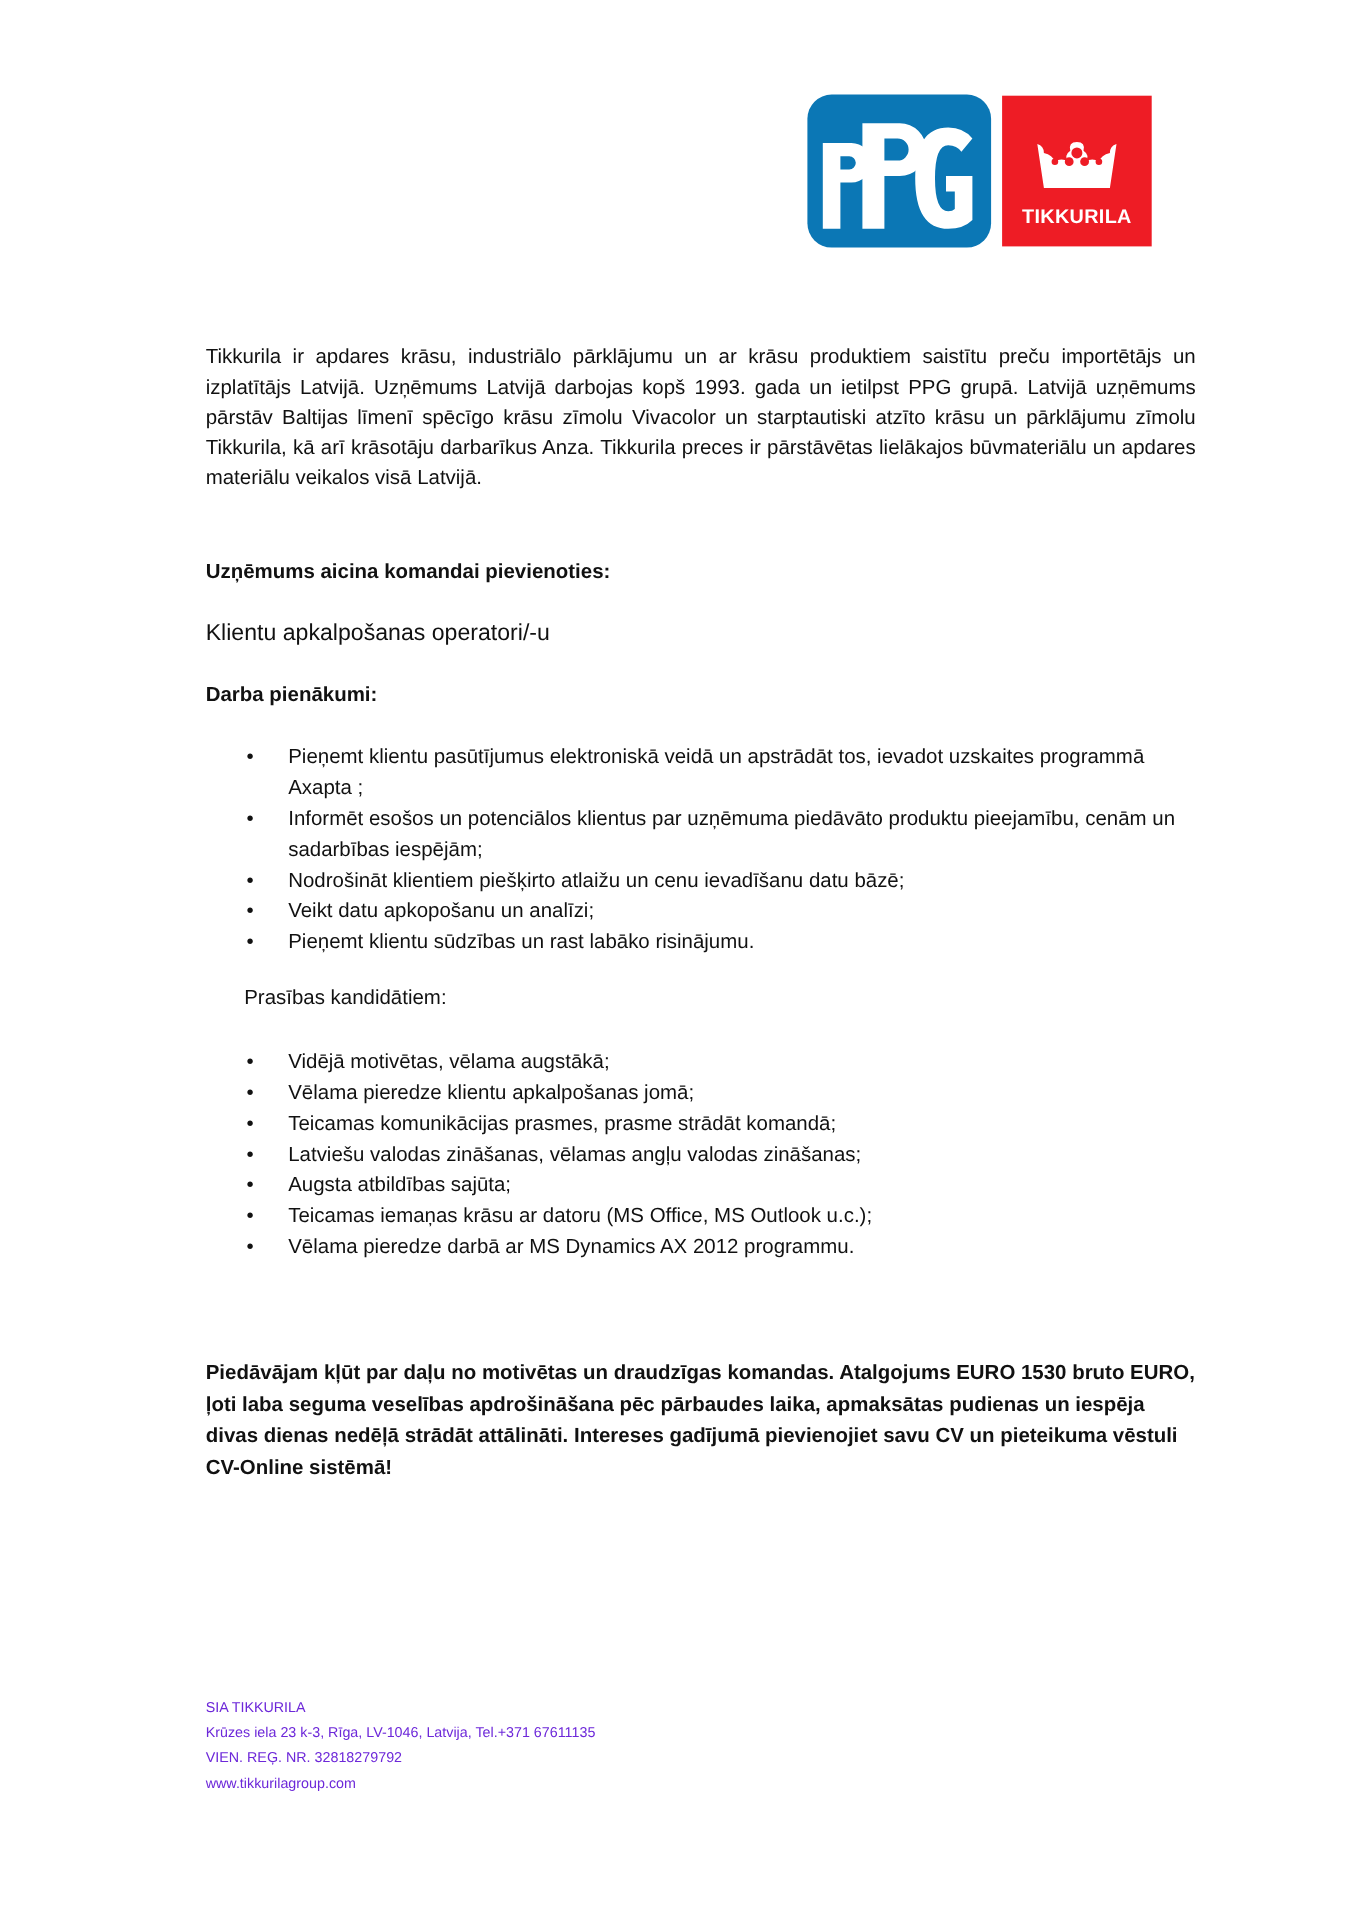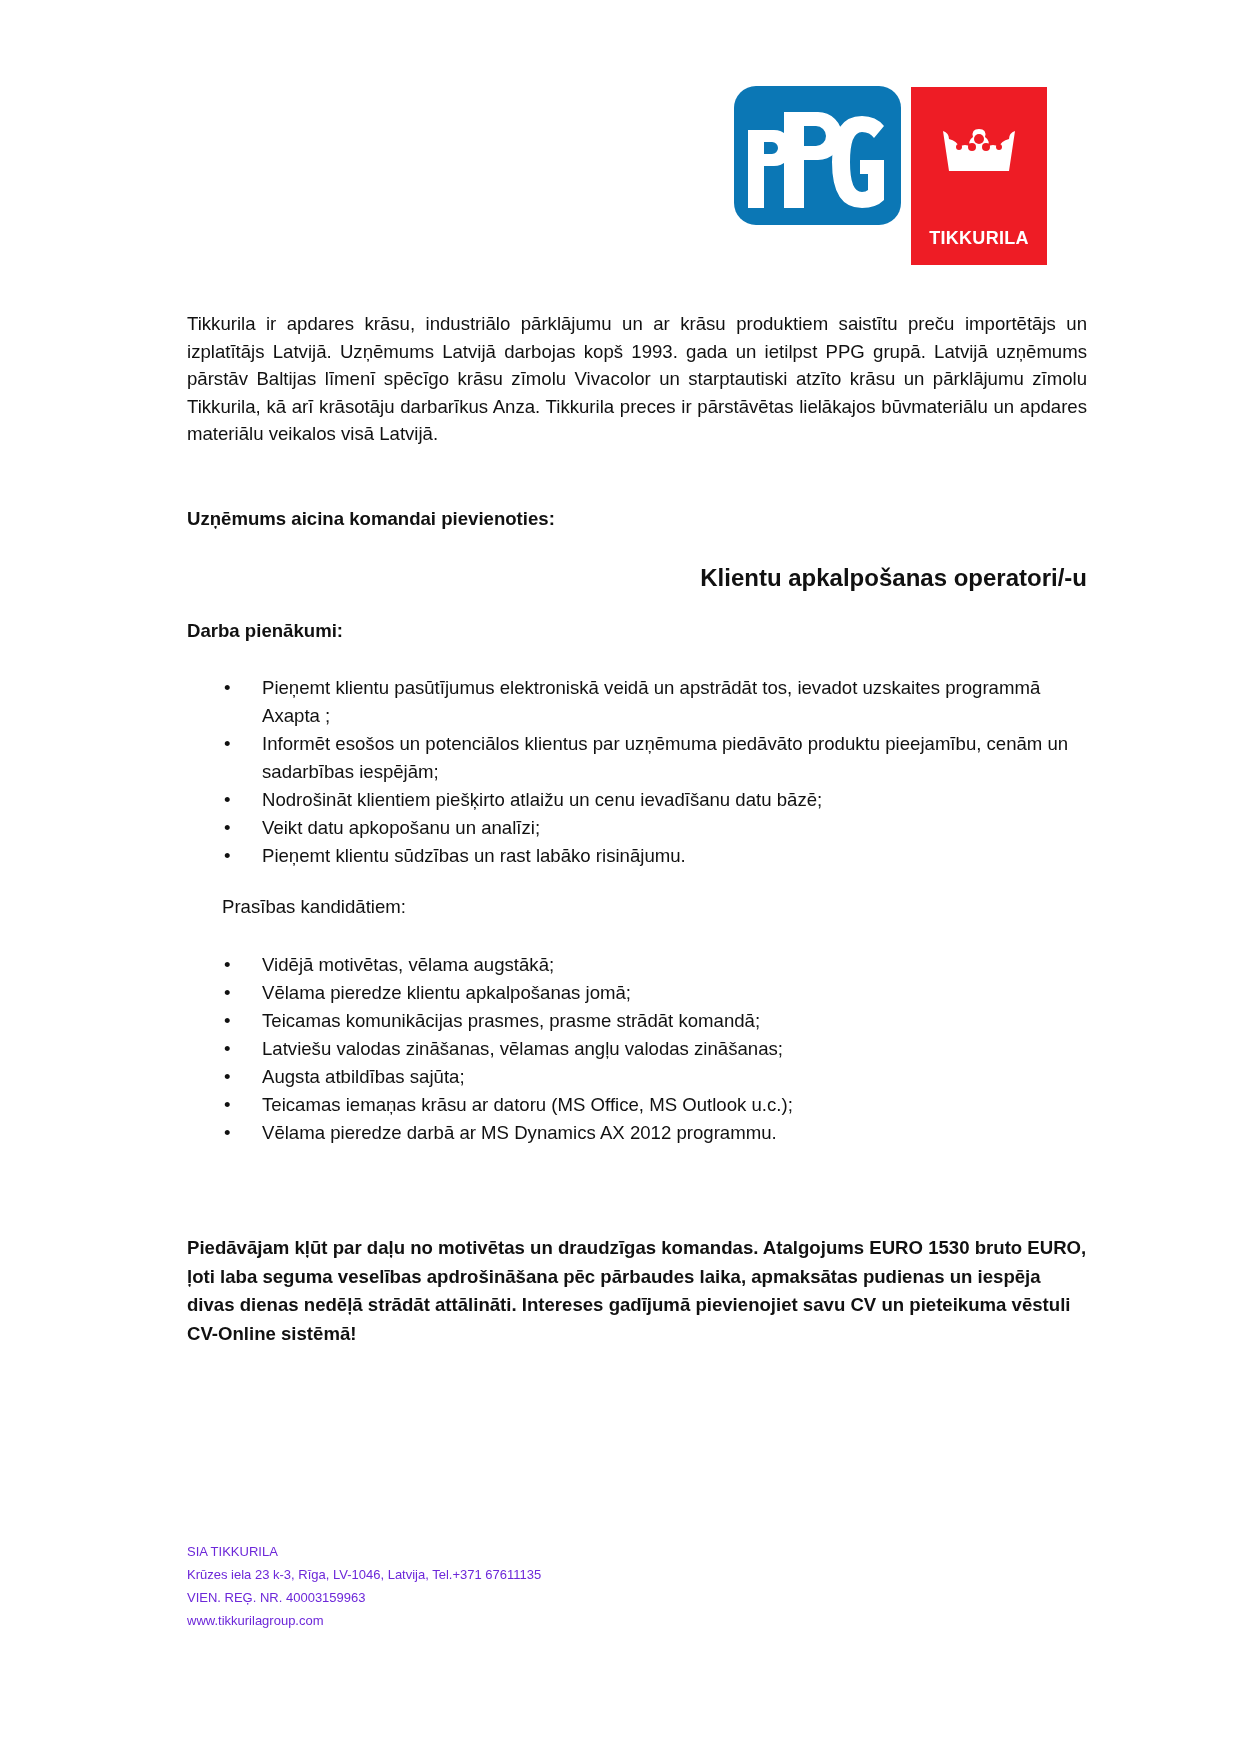--- a/index.html
+++ b/index.html
@@ -2,31 +2,31 @@
 <html><head>
   <meta charset="utf-8">
   <style>
     html, body { margin: 0; padding: 0; background: #ffffff; }
     body { width: 1240px; height: 1753px; position: relative; overflow: hidden;
            font-family: "Liberation Sans", sans-serif; color: #111; }
     .logos { position: absolute; top: 86px; left: 734px; display: flex; gap: 10px; }
     .ppg-logo { width: 167px; height: 139px; background: #0b77b5; border-radius: 22px;
                 position: relative; overflow: hidden; }
     .ppg-logo svg { position: absolute; left: 0; top: 0; }
-    .tik-logo { width: 136px; height: 178px; background: #ee1c25; position: relative; margin-top: 1px; }
+    .tik-logo { width: 136px; height: 137px; background: #ee1c25; position: relative; margin-top: 1px; }
     .tik-logo svg { position: absolute; left: 28px; top: 40px; }
     .tik-text { position: absolute; left: 0; right: 0; bottom: 16px; text-align: center;
                 color: #fff; font-weight: bold; font-size: 18px; letter-spacing: 0.3px;
                 font-family: "Liberation Sans", sans-serif; }
     .doc { position: absolute; left: 187px; width: 900px;
            font-family: "Liberation Sans", sans-serif; font-size: 18.6px; }
     .intro { top: 310px; line-height: 27.5px; text-align: justify; }
     .h1 { position: absolute; left: 187px; top: 508px; font-weight: bold; font-size: 18.6px; }
-    .title { position: absolute; left: 187px; width: 900px; top: 564px; text-align: right;
-             font-weight: bold; font-size: 24px; }
+    .title { position: absolute; left: 187px; width: 900px; top: 564px; text-align: left;
+             font-weight: normal; font-size: 21px; }
     .h2 { position: absolute; left: 187px; top: 620px; font-weight: bold; font-size: 18.6px; }
     ul.list { position: absolute; left: 222px; width: 870px; margin: 0; padding: 0;
               list-style: none; font-size: 18.6px; line-height: 28px; }
     ul.list li { position: relative; padding-left: 40px; }
     ul.list li .bullet { position: absolute; left: 2px; top: 0; }
     .duties { top: 674px; }
     .h3 { position: absolute; left: 222px; top: 896px; font-weight: normal; font-size: 18.6px; }
     .reqs { top: 951px; }
     .offer { top: 1234px; font-weight: bold; line-height: 28.5px; }
     .footer { position: absolute; left: 187px; top: 1540px; font-size: 13px; line-height: 23px;
@@ -85,15 +85,15 @@
   <li><span class="bullet">•</span><span>Augsta atbildības sajūta;</span></li>
   <li><span class="bullet">•</span><span>Teicamas iemaņas krāsu ar datoru (MS Office, MS Outlook u.c.);</span></li>
   <li><span class="bullet">•</span><span>Vēlama pieredze darbā ar MS Dynamics AX 2012 programmu.</span></li>
 </ul>
 
 <div class="doc offer">Piedāvājam kļūt par daļu no motivētas un draudzīgas komandas. Atalgojums  EURO 1530 bruto EURO, ļoti laba seguma veselības apdrošināšana pēc pārbaudes laika, apmaksātas pudienas un iespēja divas dienas nedēļā strādāt attālināti. Intereses gadījumā pievienojiet savu CV un pieteikuma vēstuli CV-Online sistēmā!</div>
 
 <div class="footer">
   <div>SIA TIKKURILA</div>
   <div>Krūzes iela 23 k-3, Rīga, LV-1046, Latvija, Tel.+371 67611135</div>
-  <div>VIEN. REĢ. NR. 40003159963</div>
+  <div>VIEN. REĢ. NR. 32818279792</div>
   <div>www.tikkurilagroup.com</div>
 </div>
 
 </body></html>

